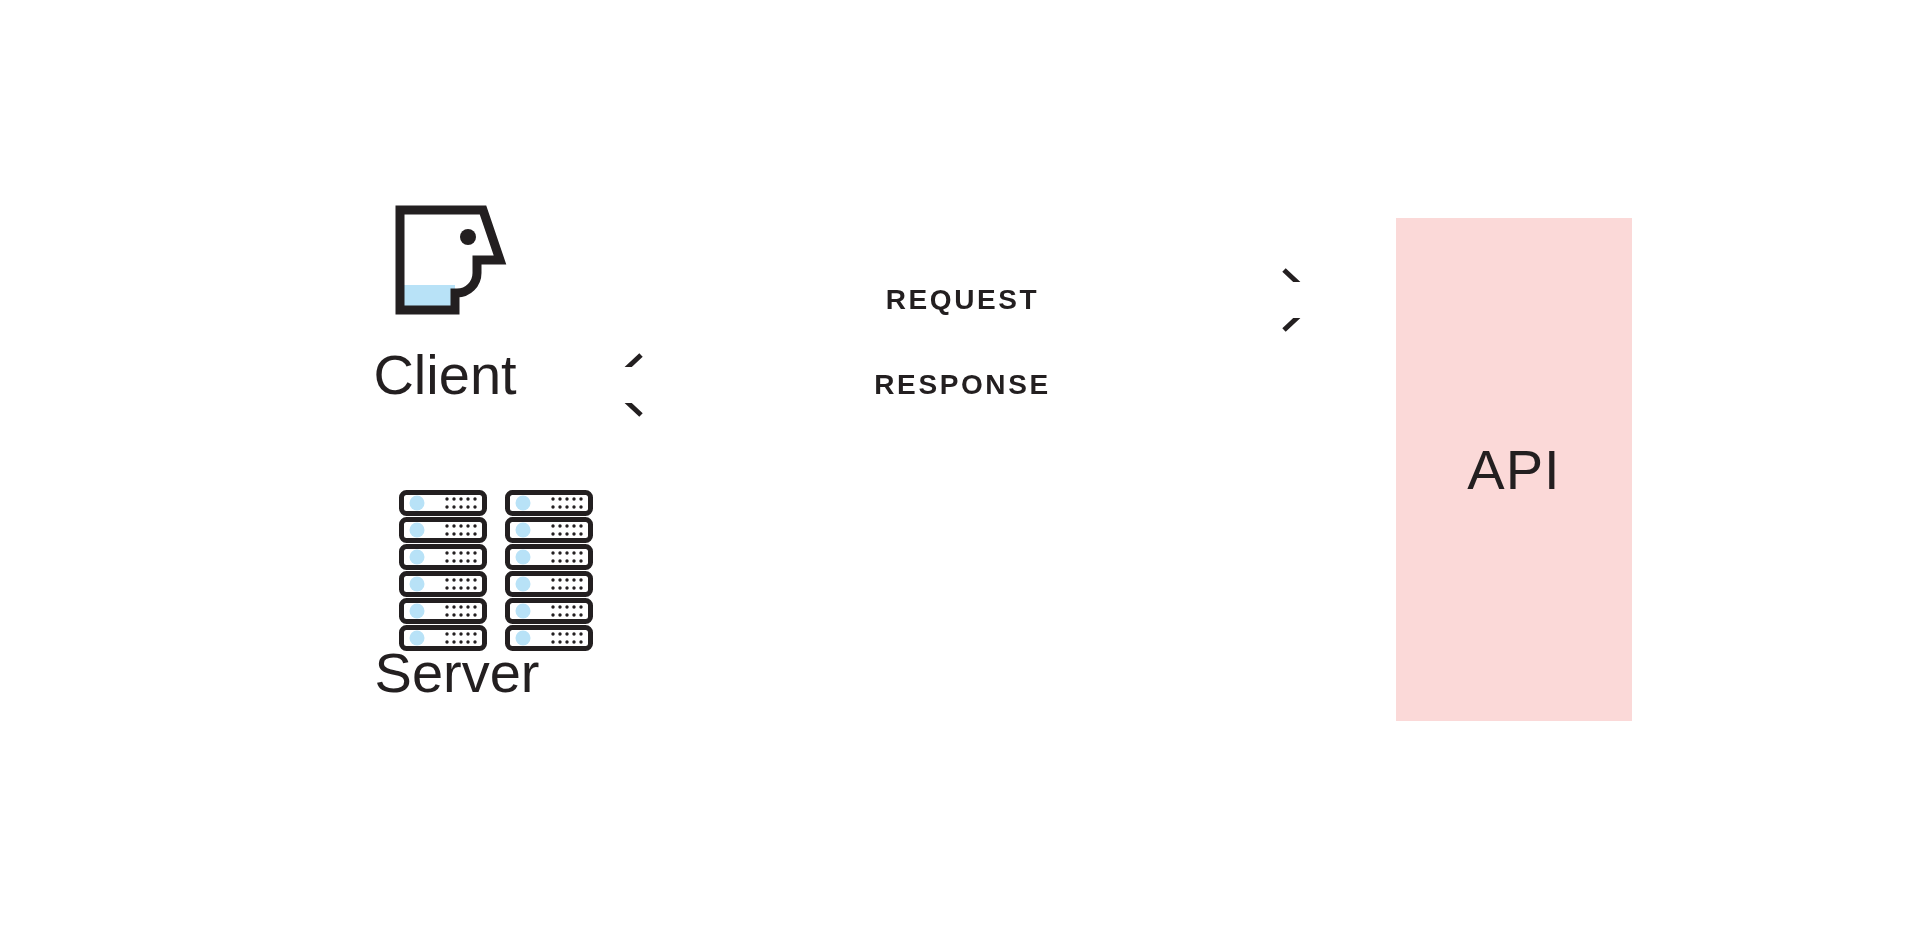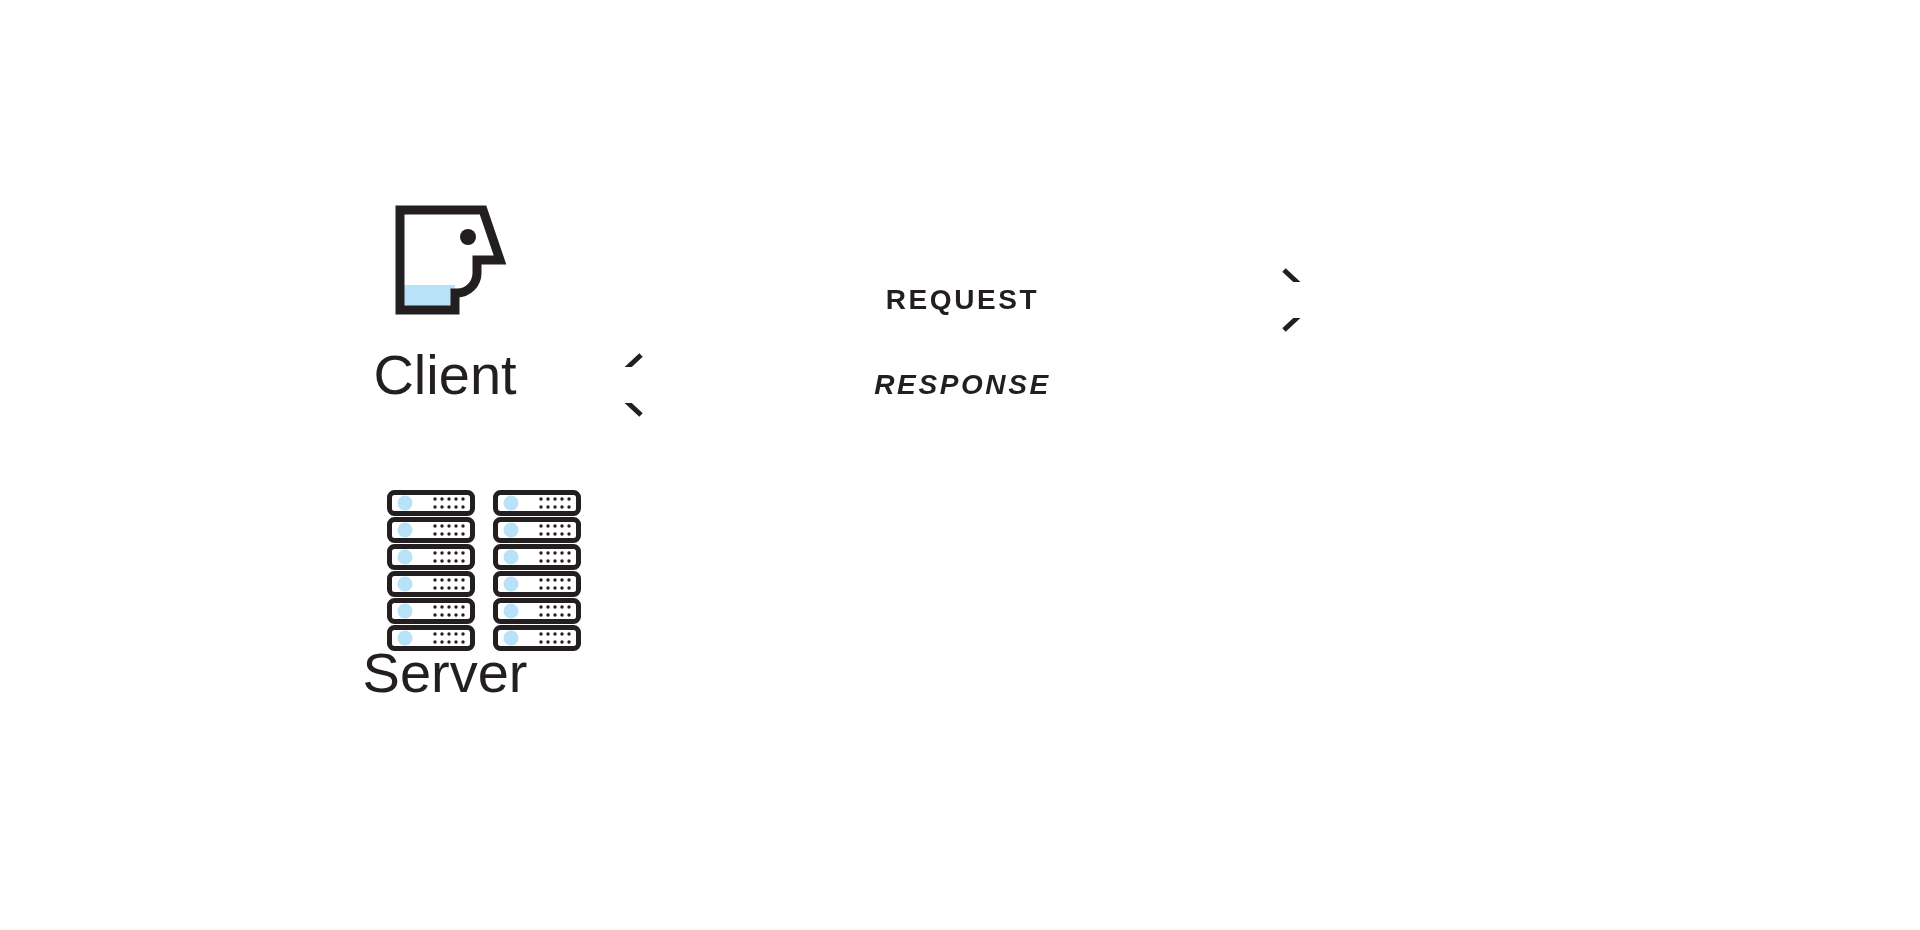--- a/index.html
+++ b/index.html
@@ -46,21 +46,21 @@
     color: #231f20;
     letter-spacing: 0px;
     line-height: 1;
     white-space: nowrap;
   }
   .client-label { top: 142px; }
 
   
   .server-node {
     position: absolute;
-    left: 330px;
+    left: 342px;
     top: 490px;
     width: 230px;
     height: 210px;
   }
   .server-icon {
     position: absolute;
     left: 57px;
     top: 0px;
     width: 195px;
     height: 165px;
@@ -71,21 +71,21 @@
   .arrow-row {
     position: absolute;
     left: 600px;
     width: 725px;
     height: 90px;
     display: flex;
     align-items: center;
     justify-content: center;
   }
   .arrow-row.req  { top: 255px; }
-  .arrow-row.resp { top: 340px; font-style: italic; }
+  .arrow-row.resp { top: 340px; }
   .arrow-row.data { top: 620px; }
 
   .arrow-svg {
     display: block;
     width: 725px;
     height: 90px;
     overflow: visible;
   }
   .arrow-label {
     position: absolute;
@@ -202,14 +202,17 @@
     <svg class="arrow-svg" viewBox="0 0 725 90" xmlns="http://www.w3.org/2000/svg">
       <line x1="9" y1="45" x2="721" y2="45" stroke="#231f20" stroke-width="5"></line>
       <polyline points="41,15 9,45 41,75" fill="none" stroke="#231f20" stroke-width="5" stroke-linejoin="miter" stroke-linecap="butt"></polyline>
     </svg>
     <div class="arrow-label">
       <span>RESPONSE</span>
     </div>
   </div>
 
 
+  <div class="api-box" id="api-box" style="background: rgb(251, 217, 216);">
+    <div class="api-label">API</div>
+  </div>
 
 </div>
 
 </body></html>

